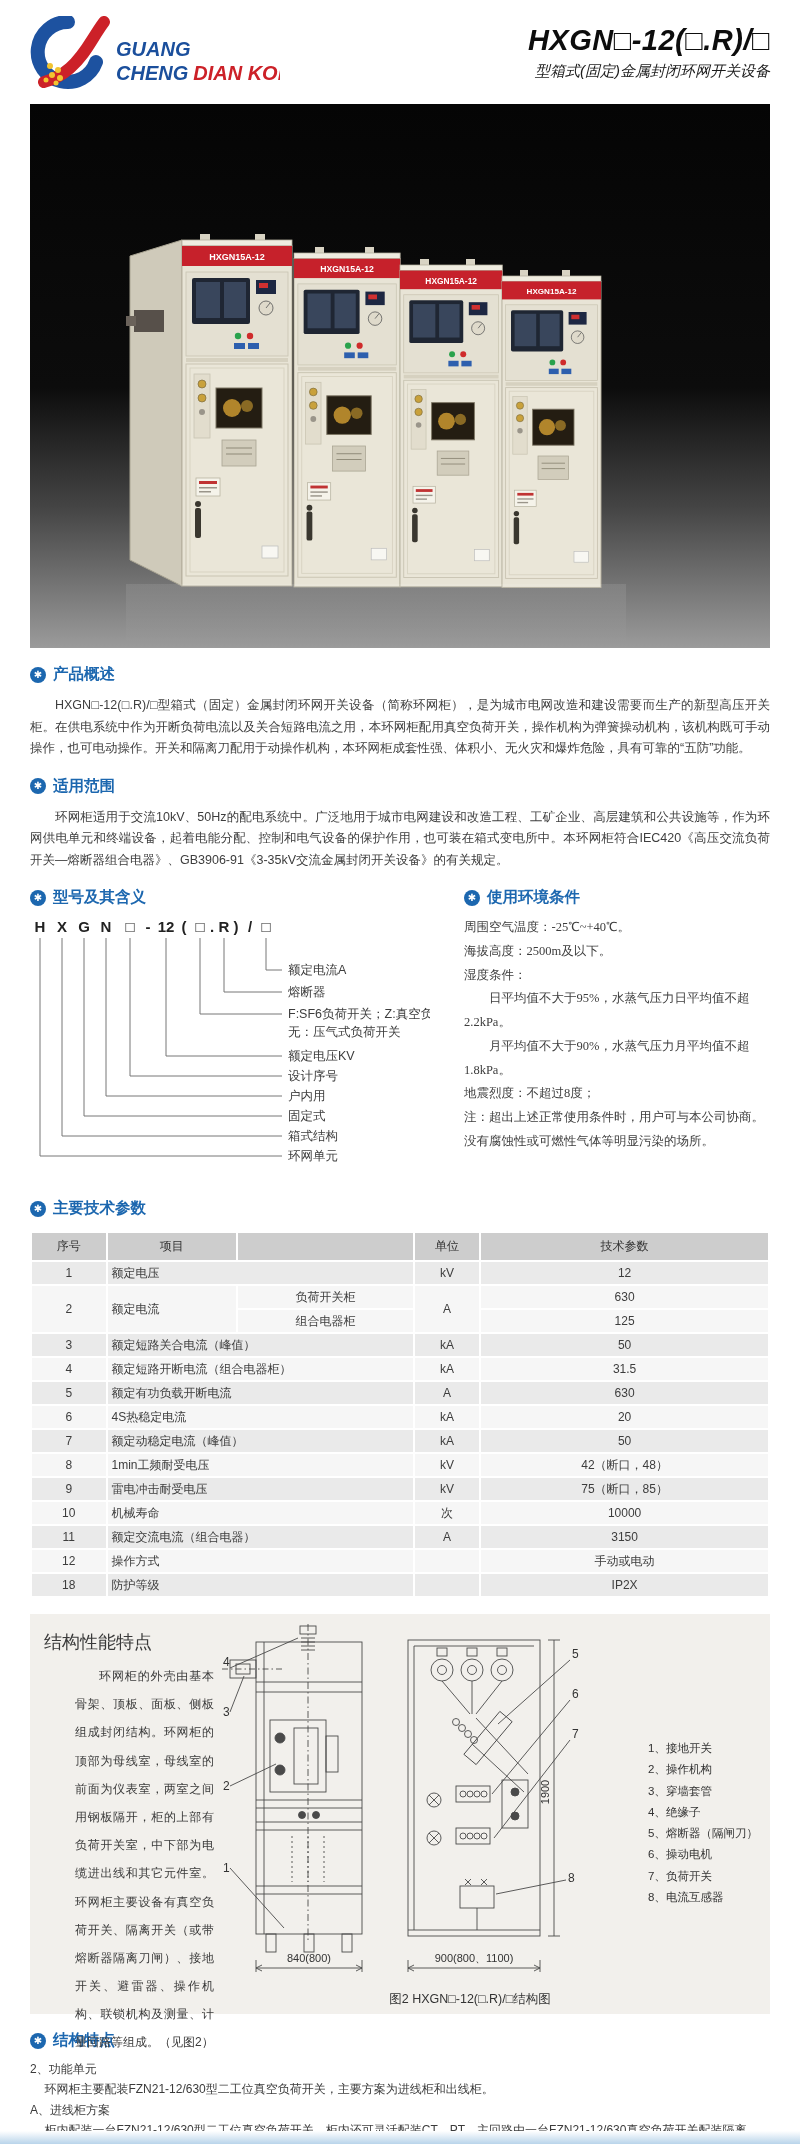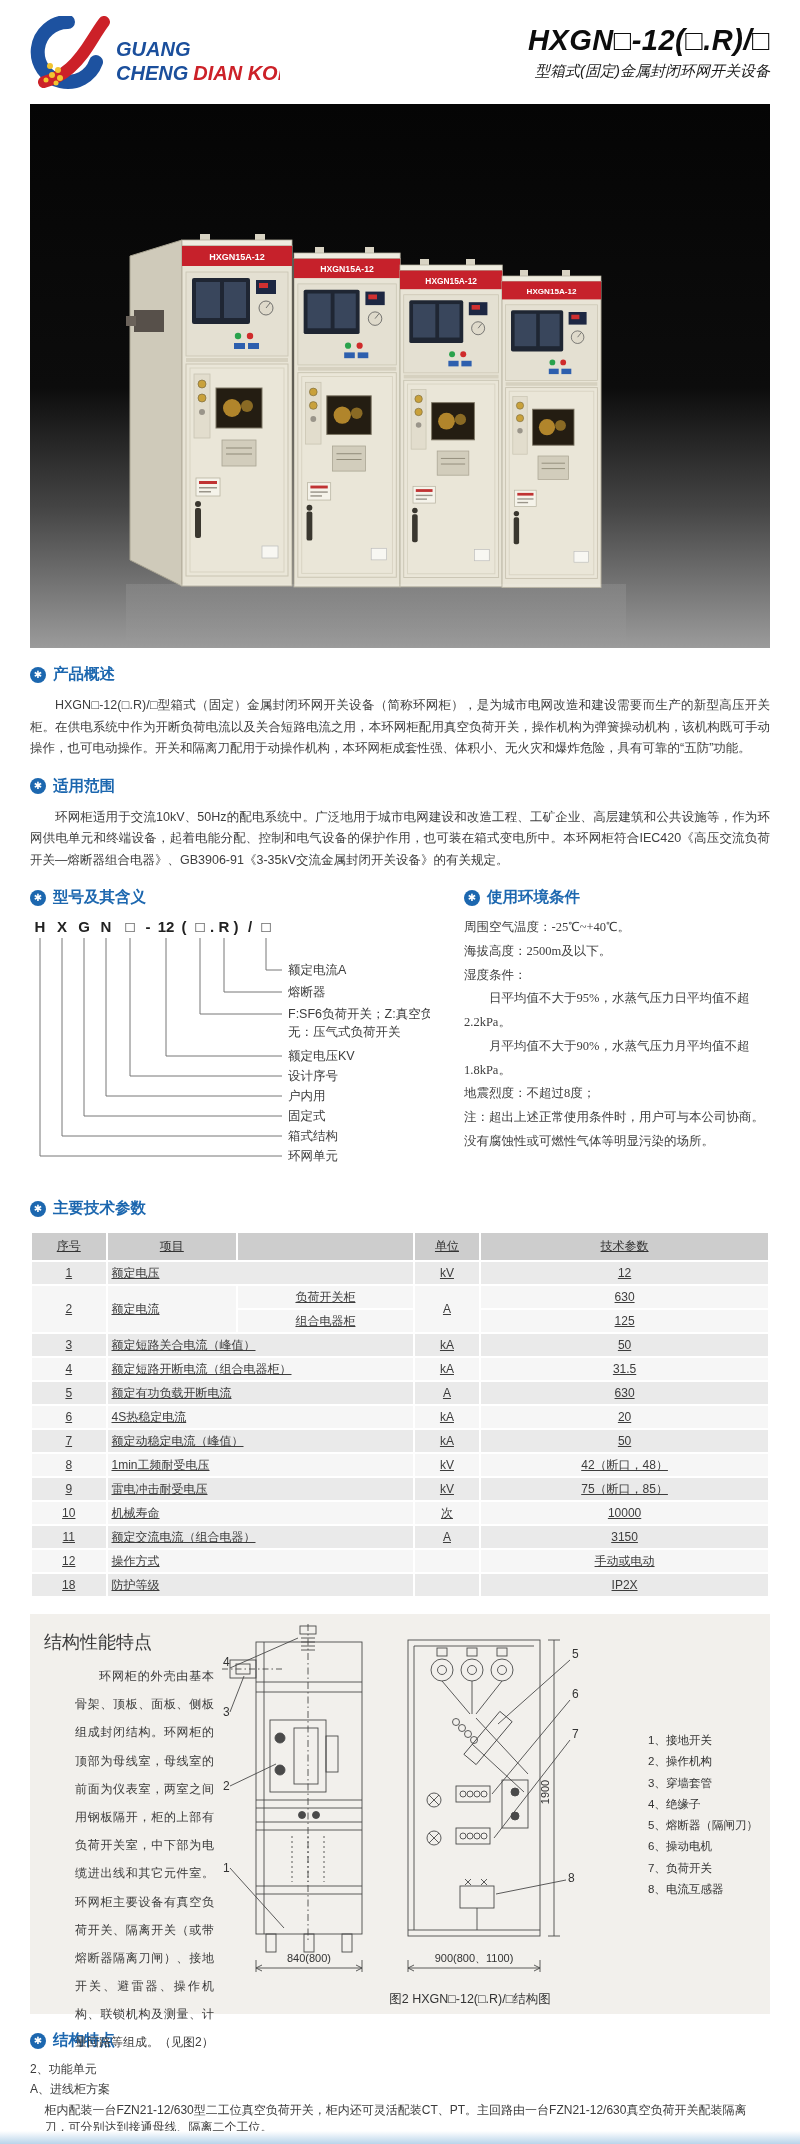--- a/index.html
+++ b/index.html
@@ -19,33 +19,33 @@
       line-height:16px;text-align:center;flex:0 0 16px;}
   h2{font-size:15.5px;color:#1c67af;margin:0;font-weight:bold;}
   .para{margin:10px 30px 0 30px;font-size:12.5px;line-height:1.72;text-align:justify;text-indent:2em;}
   
   .twocol{display:flex;margin:16px 30px 0 30px;}
   .col-l{width:412px;flex:0 0 412px;}
   .col-r{flex:1;padding-left:22px;}
   .env-line{font-size:12.5px;line-height:1.9;font-family:Liberation Serif, serif;}
   
   table{width:740px;margin:12px 30px 0 30px;border-collapse:collapse;font-size:12px;text-align:center;}
-  th,td{border:2px solid #fff;height:20px;padding:1px 4px;text-decoration:underline;}
+  th,td{border:2px solid #fff;height:20px;padding:1px 4px;}
   thead th{background:#cdcdcd;font-weight:normal;height:25px;color:#333;}
   td.item{text-align:left;}
   tr.ra td{background:#eaeaea;}
   tr.rb td{background:#f6f6f6;}
   
   .figpanel{position:relative;height:400px;background:#f2f0ec;margin:16px 30px 0 30px;}
   .fig-side{position:absolute;left:14px;top:16px;width:170px;color:#3a3a3a;}
   .fig-side-title{font-size:18px;margin-bottom:8px;}
   .fig-side-body{font-size:12px;line-height:2.35;text-indent:2em;text-align:justify;margin-left:31px;}
   .fig-left{position:absolute;left:192px;top:10px;}
   .fig-right{position:absolute;left:372px;top:10px;}
-  .fig-legend{position:absolute;left:618px;top:116px;font-size:11.5px;line-height:1.85;color:#333;}
+  .fig-legend{position:absolute;left:618px;top:124px;font-size:11.5px;line-height:1.85;color:#333;}
   .fig-caption{position:absolute;bottom:6px;left:170px;right:30px;text-align:center;font-size:12.5px;color:#333;}
   
   .features{margin:10px 30px 0 30px;}
   .fl{font-size:12px;line-height:1.45;margin-bottom:3px;color:#3b3b3b;}
   .fl1{padding-left:1.2em;}
   .foot{position:absolute;bottom:0;left:0;width:800px;height:13px;
         background:linear-gradient(to bottom,#ffffff,#b9d4ea);}
   svg text{font-family:"Liberation Sans","DejaVu Sans",sans-serif;}
 </style>
 </head>
@@ -471,18 +471,19 @@
 
   <div class="fig-caption">图2  HXGN□-12(□.R)/□结构图</div>
 </div>
 
 <div class="sec-head">
   <span class="ic">✱</span>
   <h2>结构特点</h2>
 </div>
 <div class="features">
   <div class="fl">2、功能单元</div>
+  <div class="fl fl1">环网柜主要配装FZN21-12/630型二工位真空负荷开关，主要方案为进线柜和出线柜。</div>
   <div class="fl">A、进线柜方案</div>
   <div class="fl fl1">柜内配装一台FZN21-12/630型二工位真空负荷开关，柜内还可灵活配装CT、PT。主回路由一台FZN21-12/630真空负荷开关配装隔离刀，可分别达到接通母线、隔离二个工位。</div>
 
 </div>
 
 <div class="foot"></div>
 
 </body></html>

